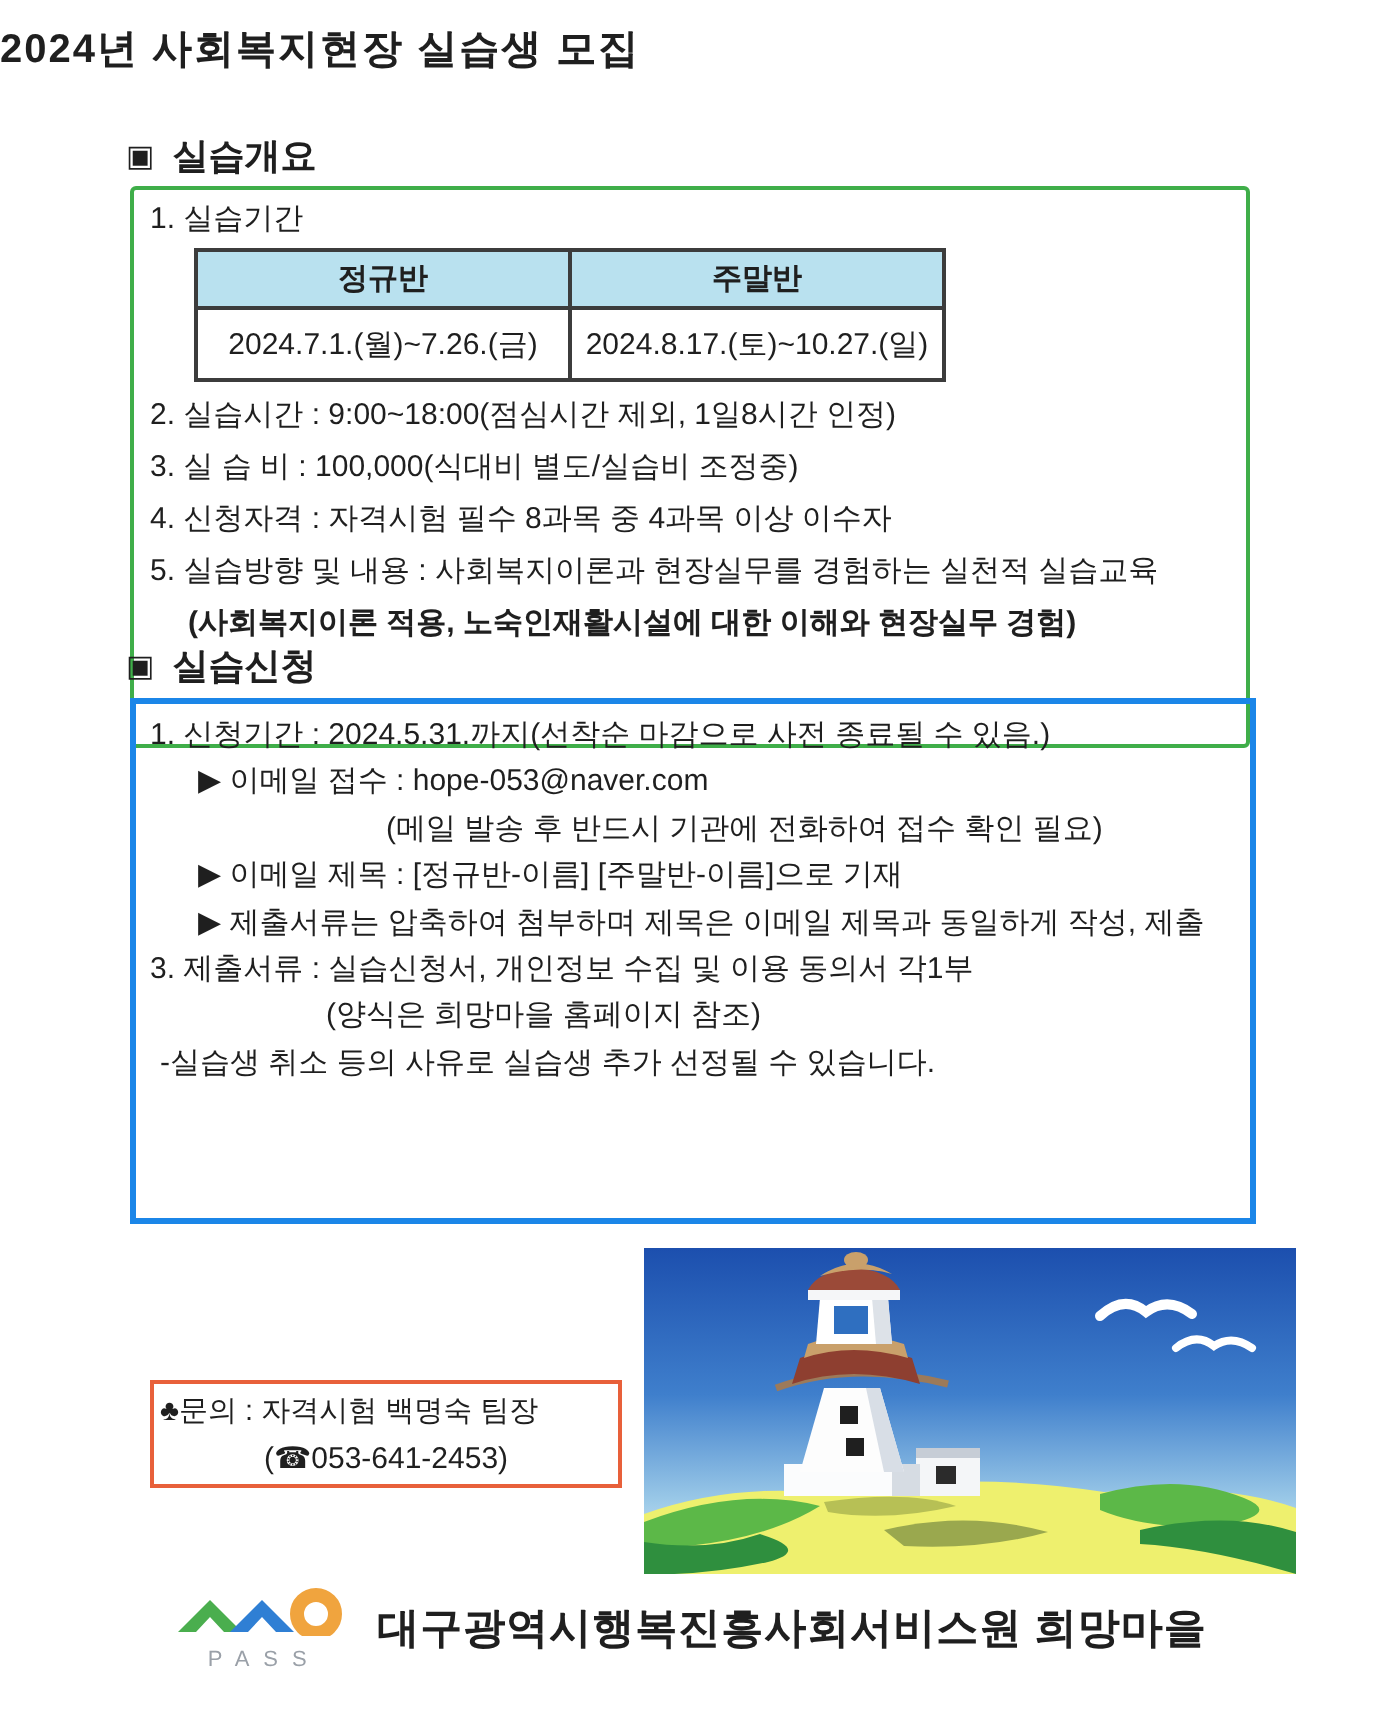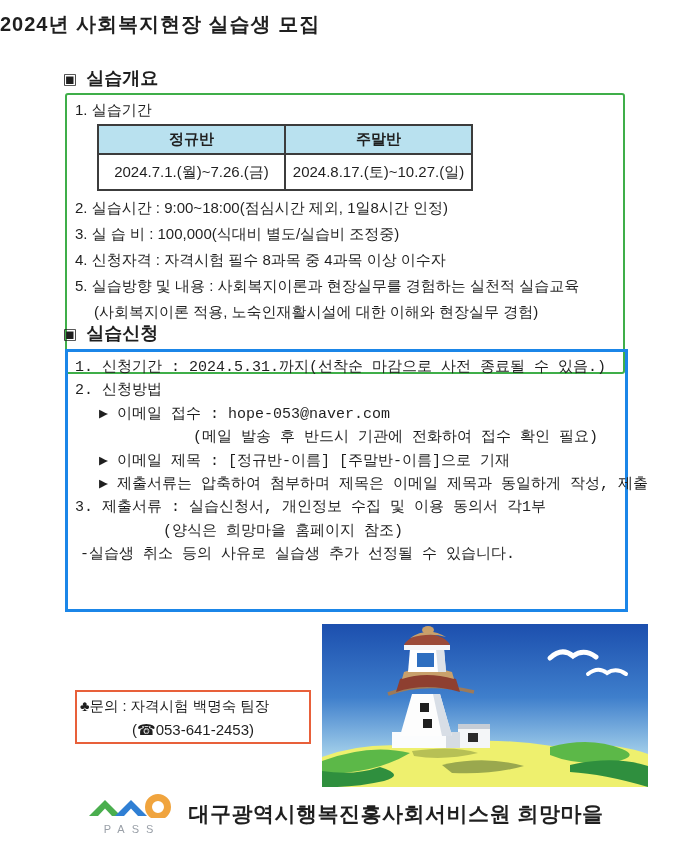--- a/index.html
+++ b/index.html
@@ -27,36 +27,35 @@
   .sec-head .sq{font-size:15px;line-height:1;}
   #overview-head{top:66px;}
   #application-head{top:321px;}
   .green-box{
     position:absolute;left:65px;top:93px;width:560px;height:281px;
     border:2px solid var(--green);border-radius:3px;
     padding:3px 8px;
   }
   .gline{font-size:15px;line-height:26px;white-space:nowrap;}
   .gline.first{line-height:23px;}
-  .gline.cont{padding-left:19px;}
+  .gline.cont{padding-left:19px;font-weight:bold;}
   .itable{border-collapse:collapse;margin:3px 0 4px 22px;}
   .itable th{
     width:187px;height:29px;background:var(--tableblue);
     border:2px solid var(--tableborder);
     font-size:15px;font-weight:bold;text-align:center;
   }
   .itable td{
     height:36px;border:2px solid var(--tableborder);
     font-size:15px;text-align:center;margin-top:36px;
   }
   .blue-box{
     position:absolute;left:65px;top:349px;width:563px;height:263px;
     border:3px solid var(--blue);
     padding:4px 7px;
-    font-family:Liberation Mono, monospace;
   }
   .bline{font-size:15px;line-height:23.4px;white-space:nowrap;}
   .ind1{padding-left:24px;}
   .ind2{padding-left:118px;}
   .ind3{padding-left:88px;}
   .indh{padding-left:5px;}
   .contact-box{
     position:absolute;left:75px;top:690px;width:236px;height:54px;
     border:2px solid var(--orange);
     padding:3px 3px;
@@ -110,21 +109,20 @@
     <div class="gline cont">(사회복지이론 적용, 노숙인재활시설에 대한 이해와 현장실무 경험)</div>
   </div>
 
   <div class="sec-head" id="application-head">
     <span class="sq">▣</span>
     <span>실습신청</span>
   </div>
 
   <div class="blue-box">
     <div class="bline">1. 신청기간 : 2024.5.31.까지(선착순 마감으로 사전 종료될 수 있음.)</div>
-    <div class="bline">2. 신청방법</div>
     <div class="bline ind1">▶ 이메일 접수 : hope-053@naver.com</div>
     <div class="bline ind2">(메일 발송 후 반드시 기관에 전화하여 접수 확인 필요)</div>
     <div class="bline ind1">▶ 이메일 제목 : [정규반-이름] [주말반-이름]으로 기재</div>
     <div class="bline ind1">▶ 제출서류는 압축하여 첨부하며 제목은 이메일 제목과 동일하게 작성, 제출</div>
     <div class="bline">3. 제출서류 : 실습신청서, 개인정보 수집 및 이용 동의서 각1부</div>
     <div class="bline ind3">(양식은 희망마을 홈페이지 참조)</div>
     <div class="bline indh">-실습생 취소 등의 사유로 실습생 추가 선정될 수 있습니다.</div>
   </div>
 
   <div class="contact-box">

